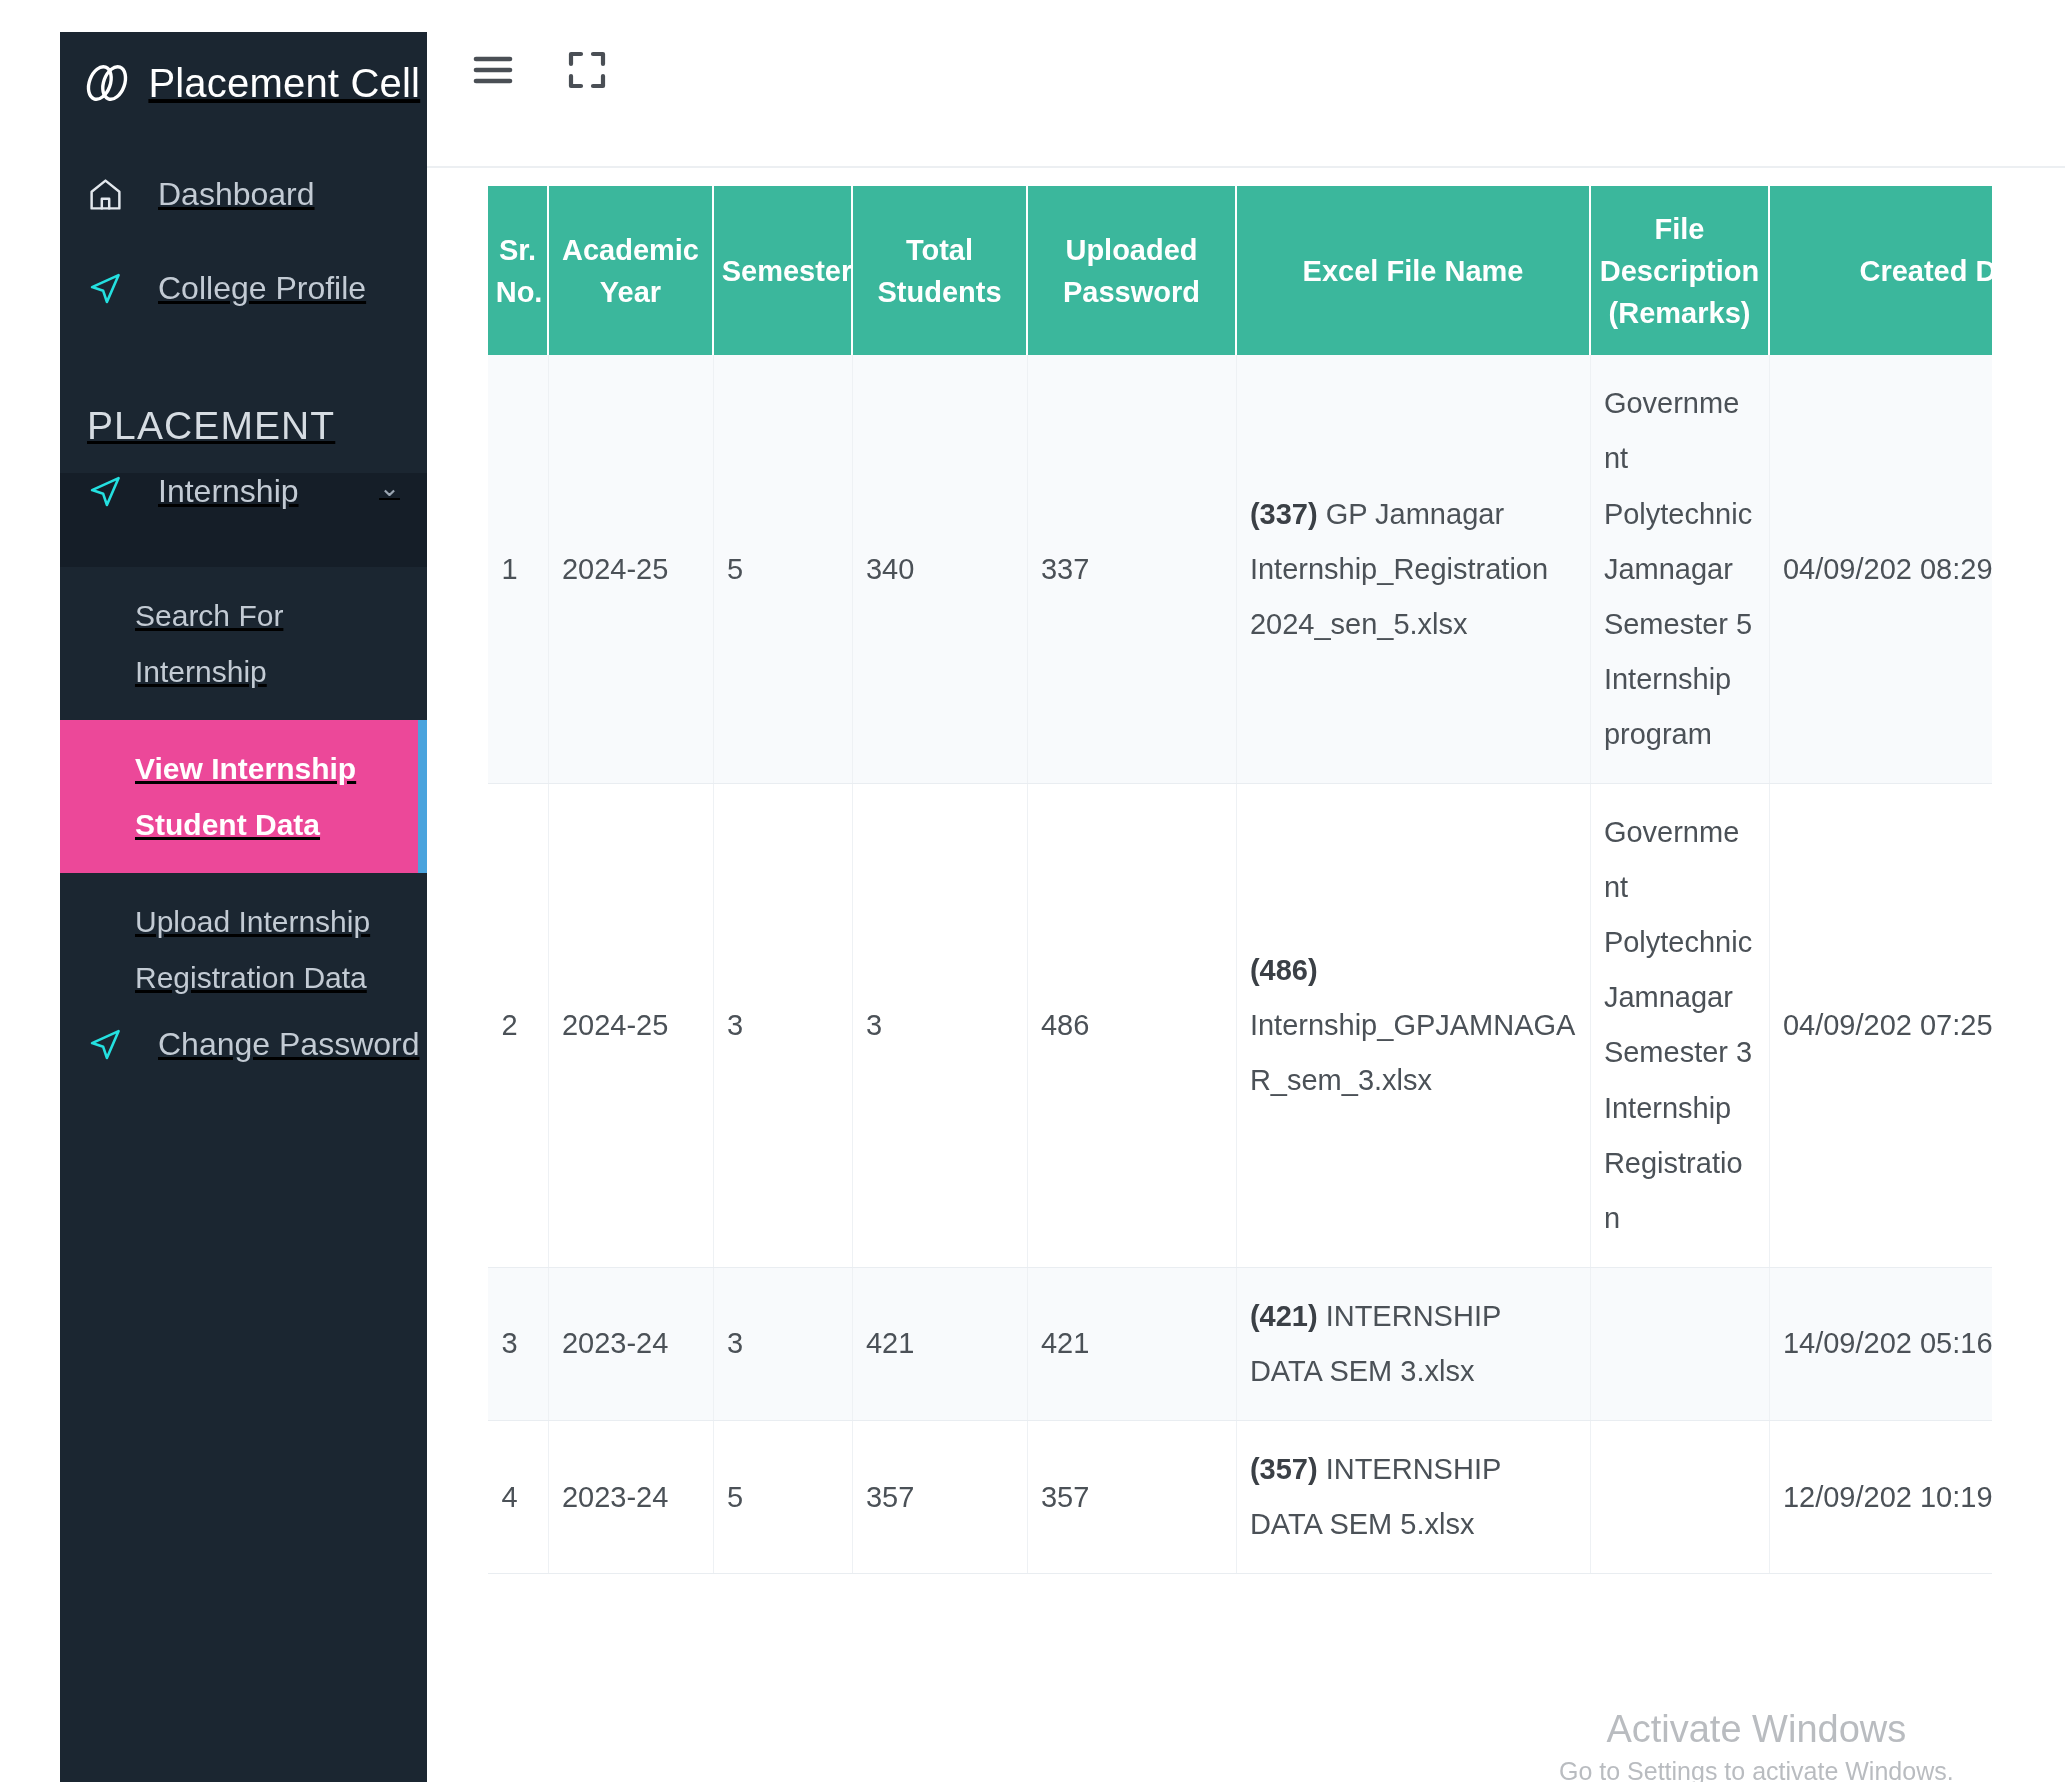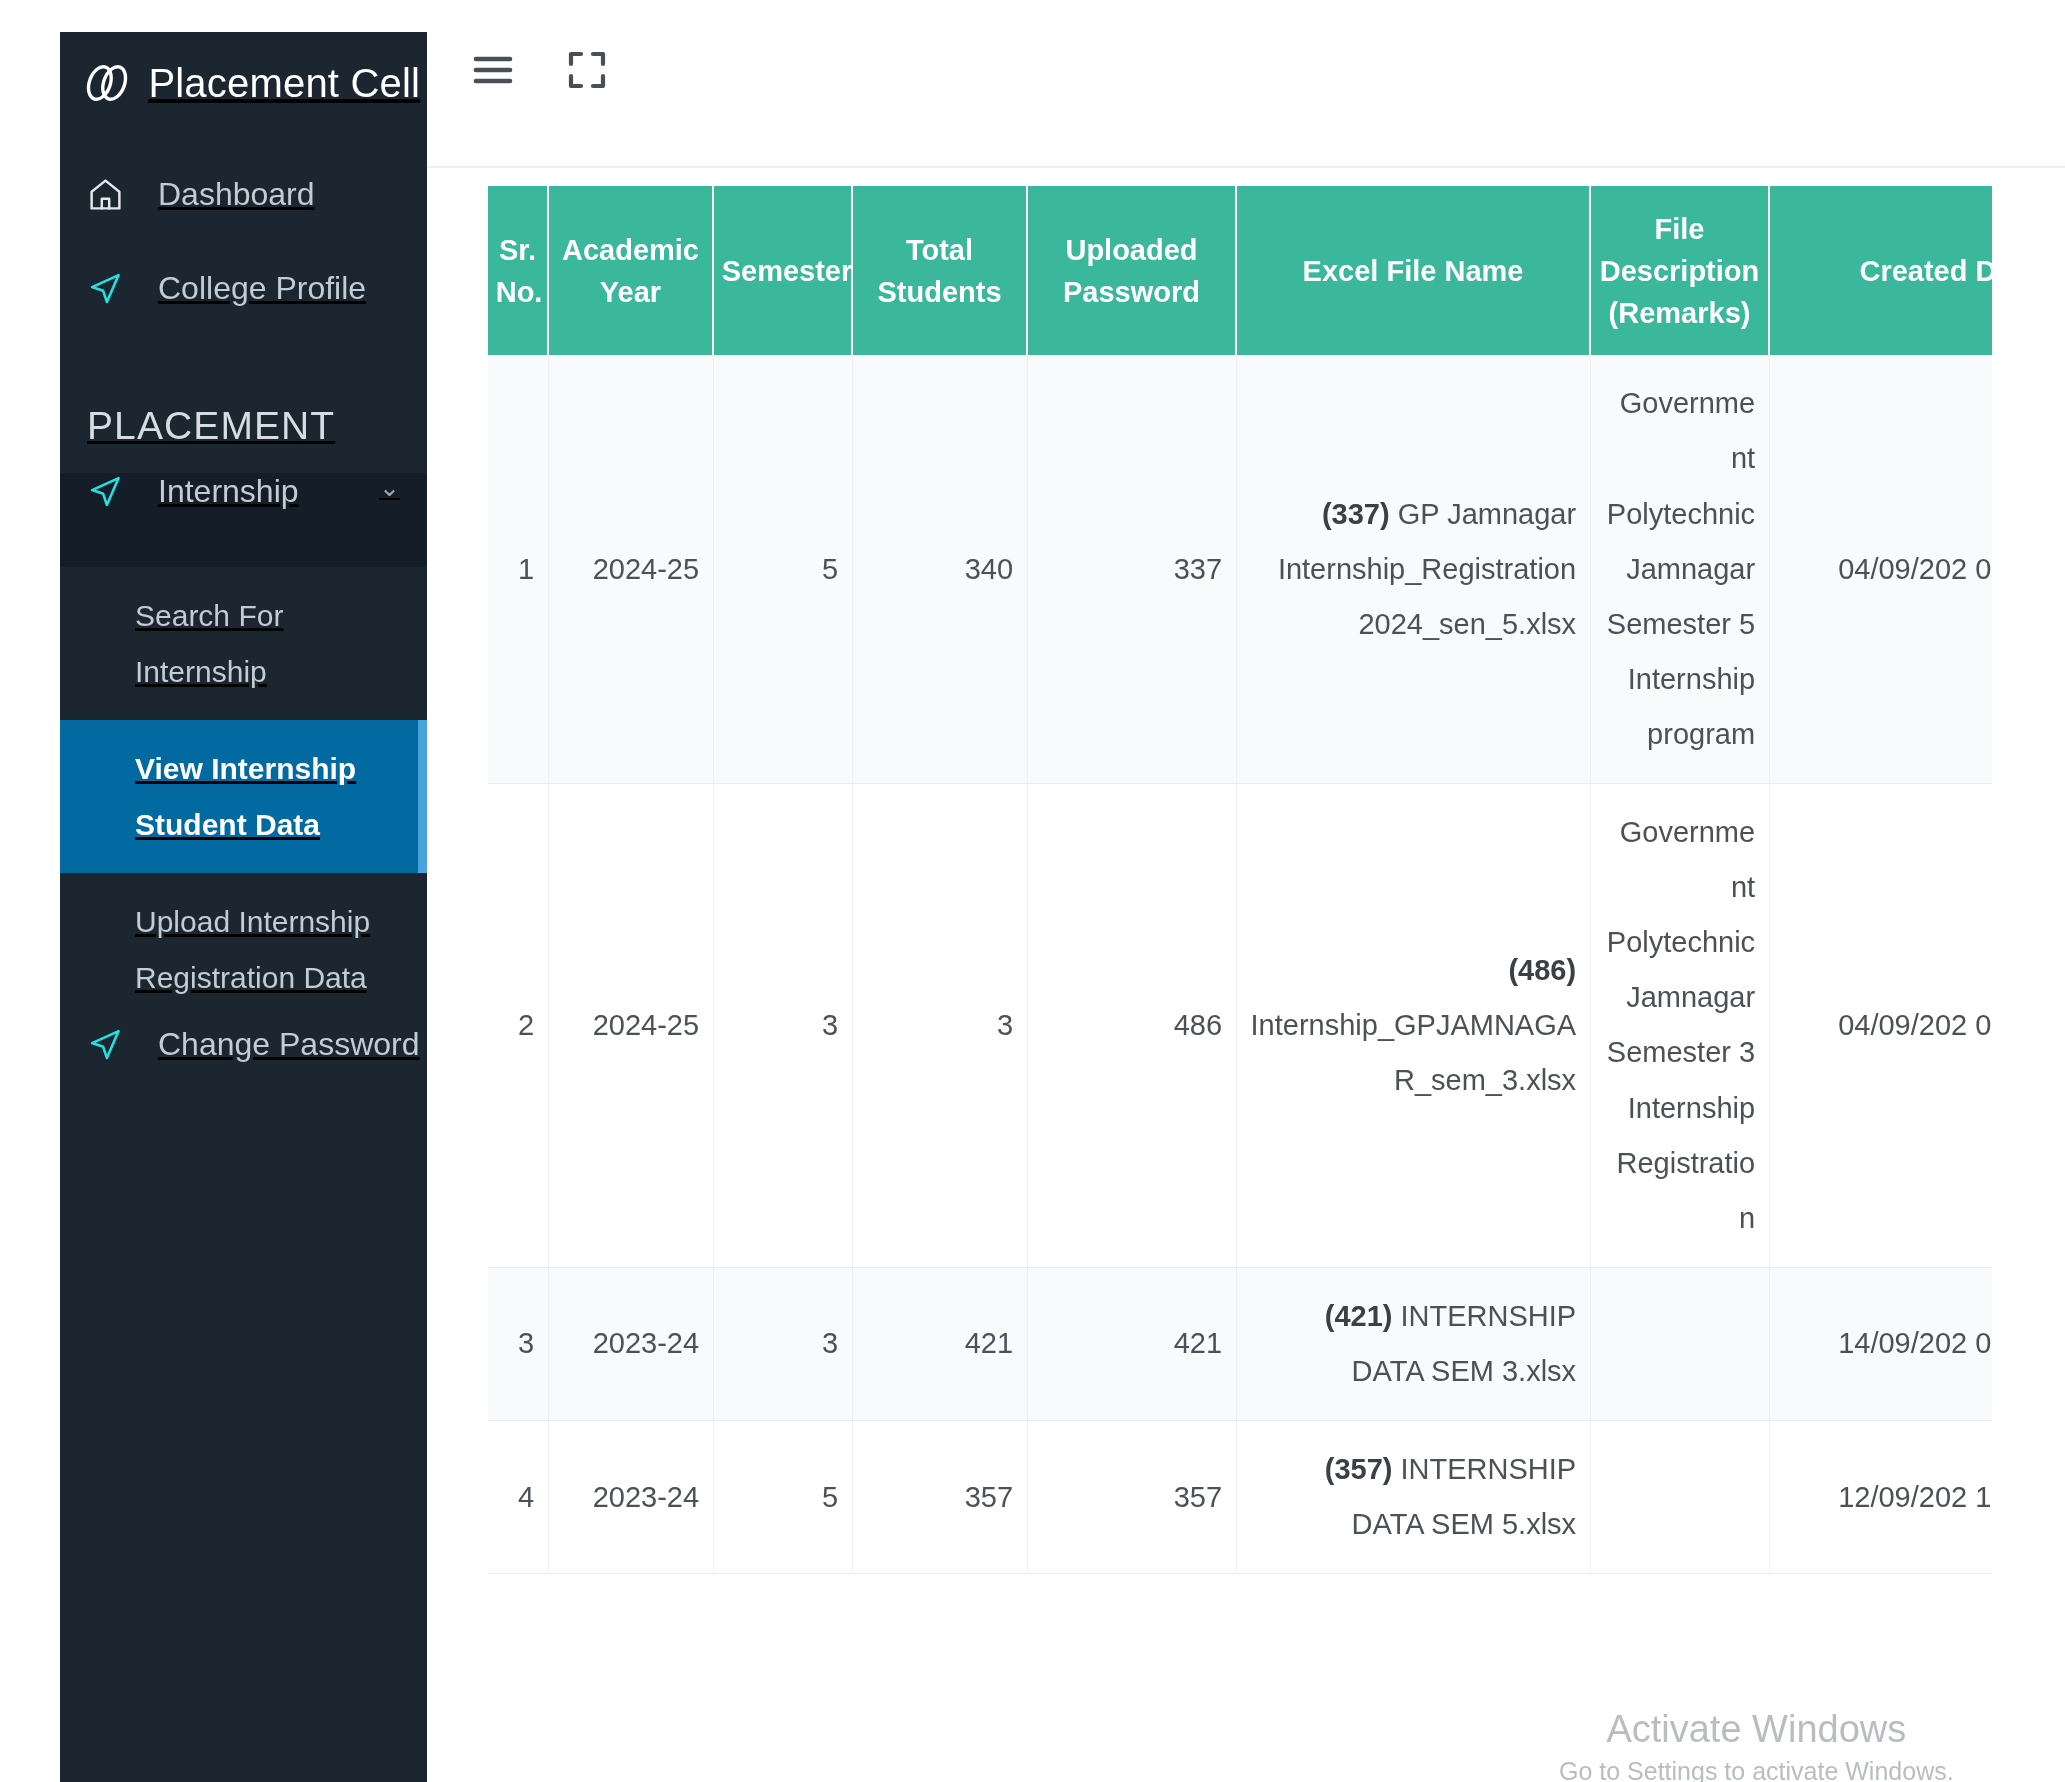--- a/index.html
+++ b/index.html
@@ -78,21 +78,21 @@
   }
 
   .sub-item {
     padding: 21px 27px 21px 75px;
     color: #c3cbd4;
     font-size: 30px;
     line-height: 1.85;
     position: relative;
   }
   .sub-item.active {
-    background: #0369a1;
+    background: #ec4899;
     color: #ffffff;
     font-weight: bold;
   }
   .sub-item.active::after {
     content: "";
     position: absolute;
     right: 0;
     top: 0;
     bottom: 0;
     width: 8.6px;
@@ -170,21 +170,21 @@
     text-align: center;
     vertical-align: middle;
     padding: 17.3px 7.7px;
     height: 169px;
     border-right: 2.9px solid #ffffff;
     line-height: 1.45;
   }
   table.data thead th:last-child { border-right: none; }
 
   table.data tbody td {
-    text-align: right;
+    text-align: left;
     vertical-align: middle;
     color: #4b5157;
     padding: 21px 13.4px;
     border-right: 1px solid #eef1f4;
     border-bottom: 1px solid #e9edf1;
     line-height: 1.9;
     word-wrap: break-word;
   }
   table.data tbody tr.odd td { background: #f8fafc; }
   table.data tbody tr.even td { background: #ffffff; }

